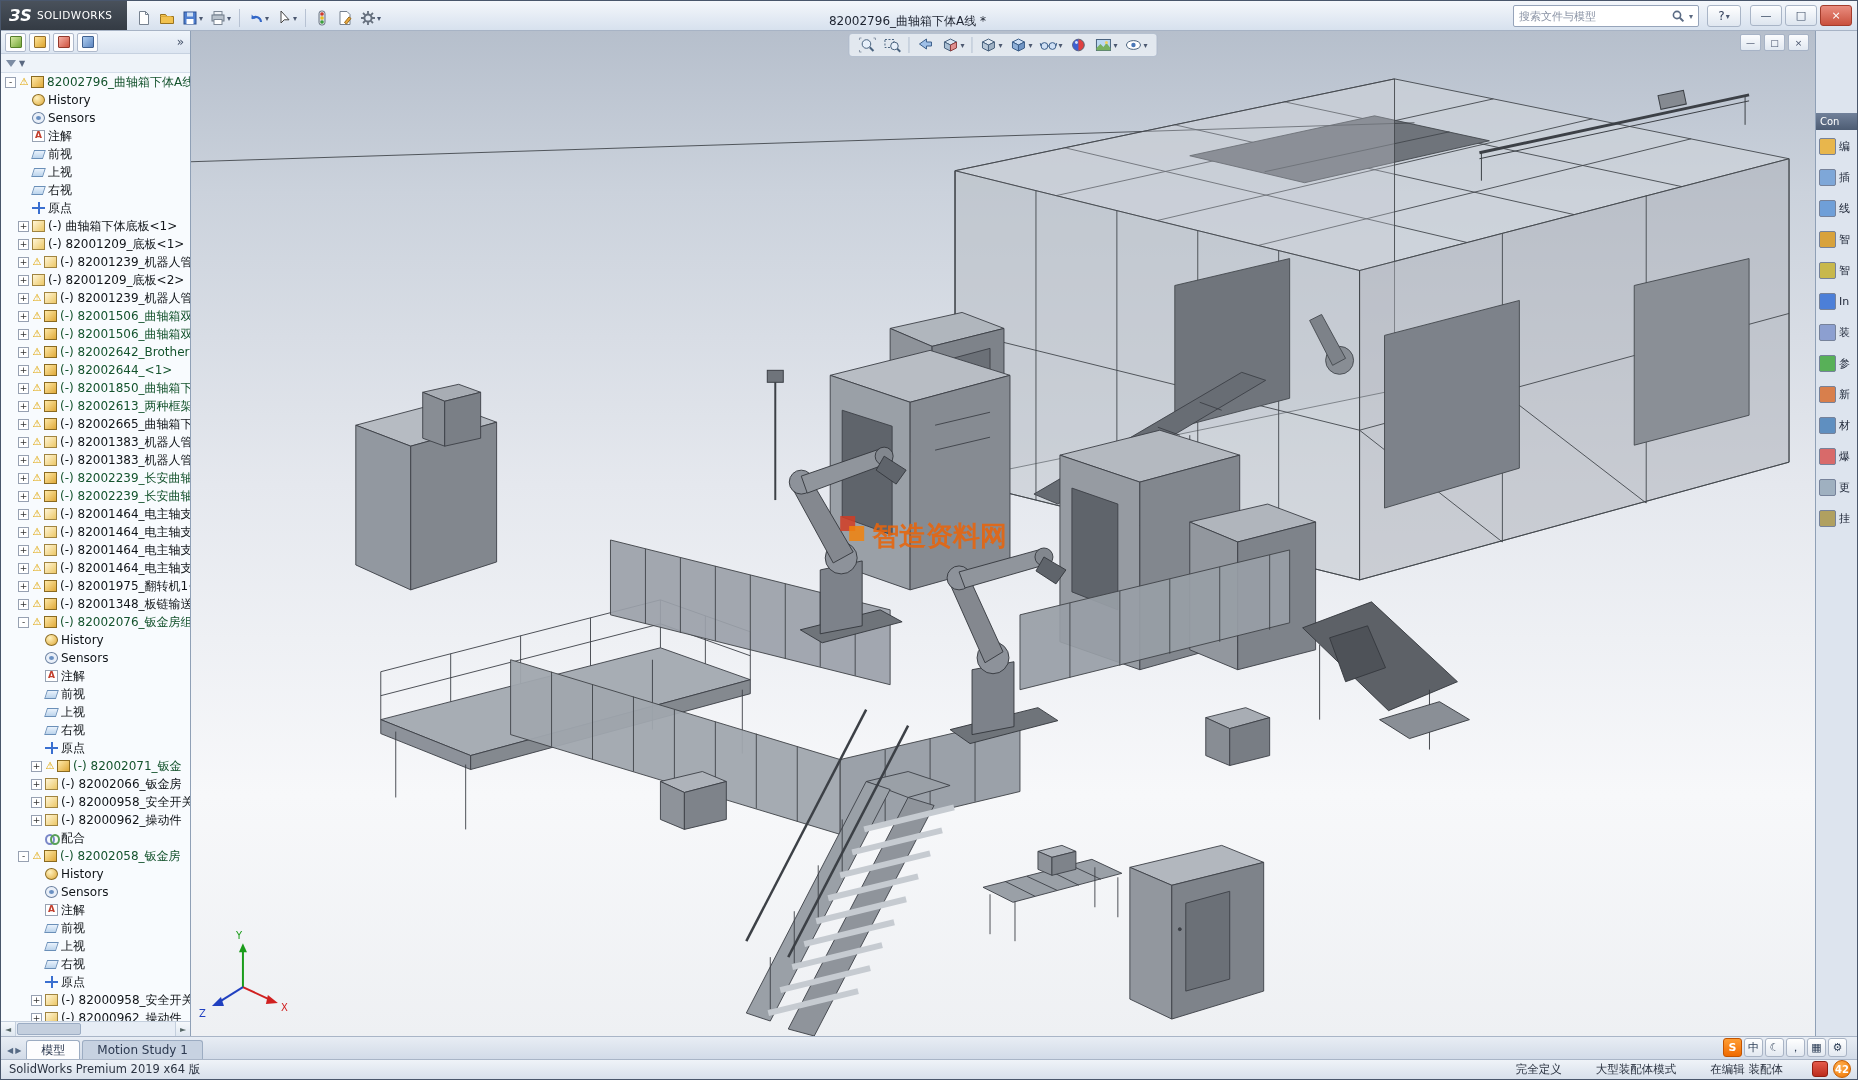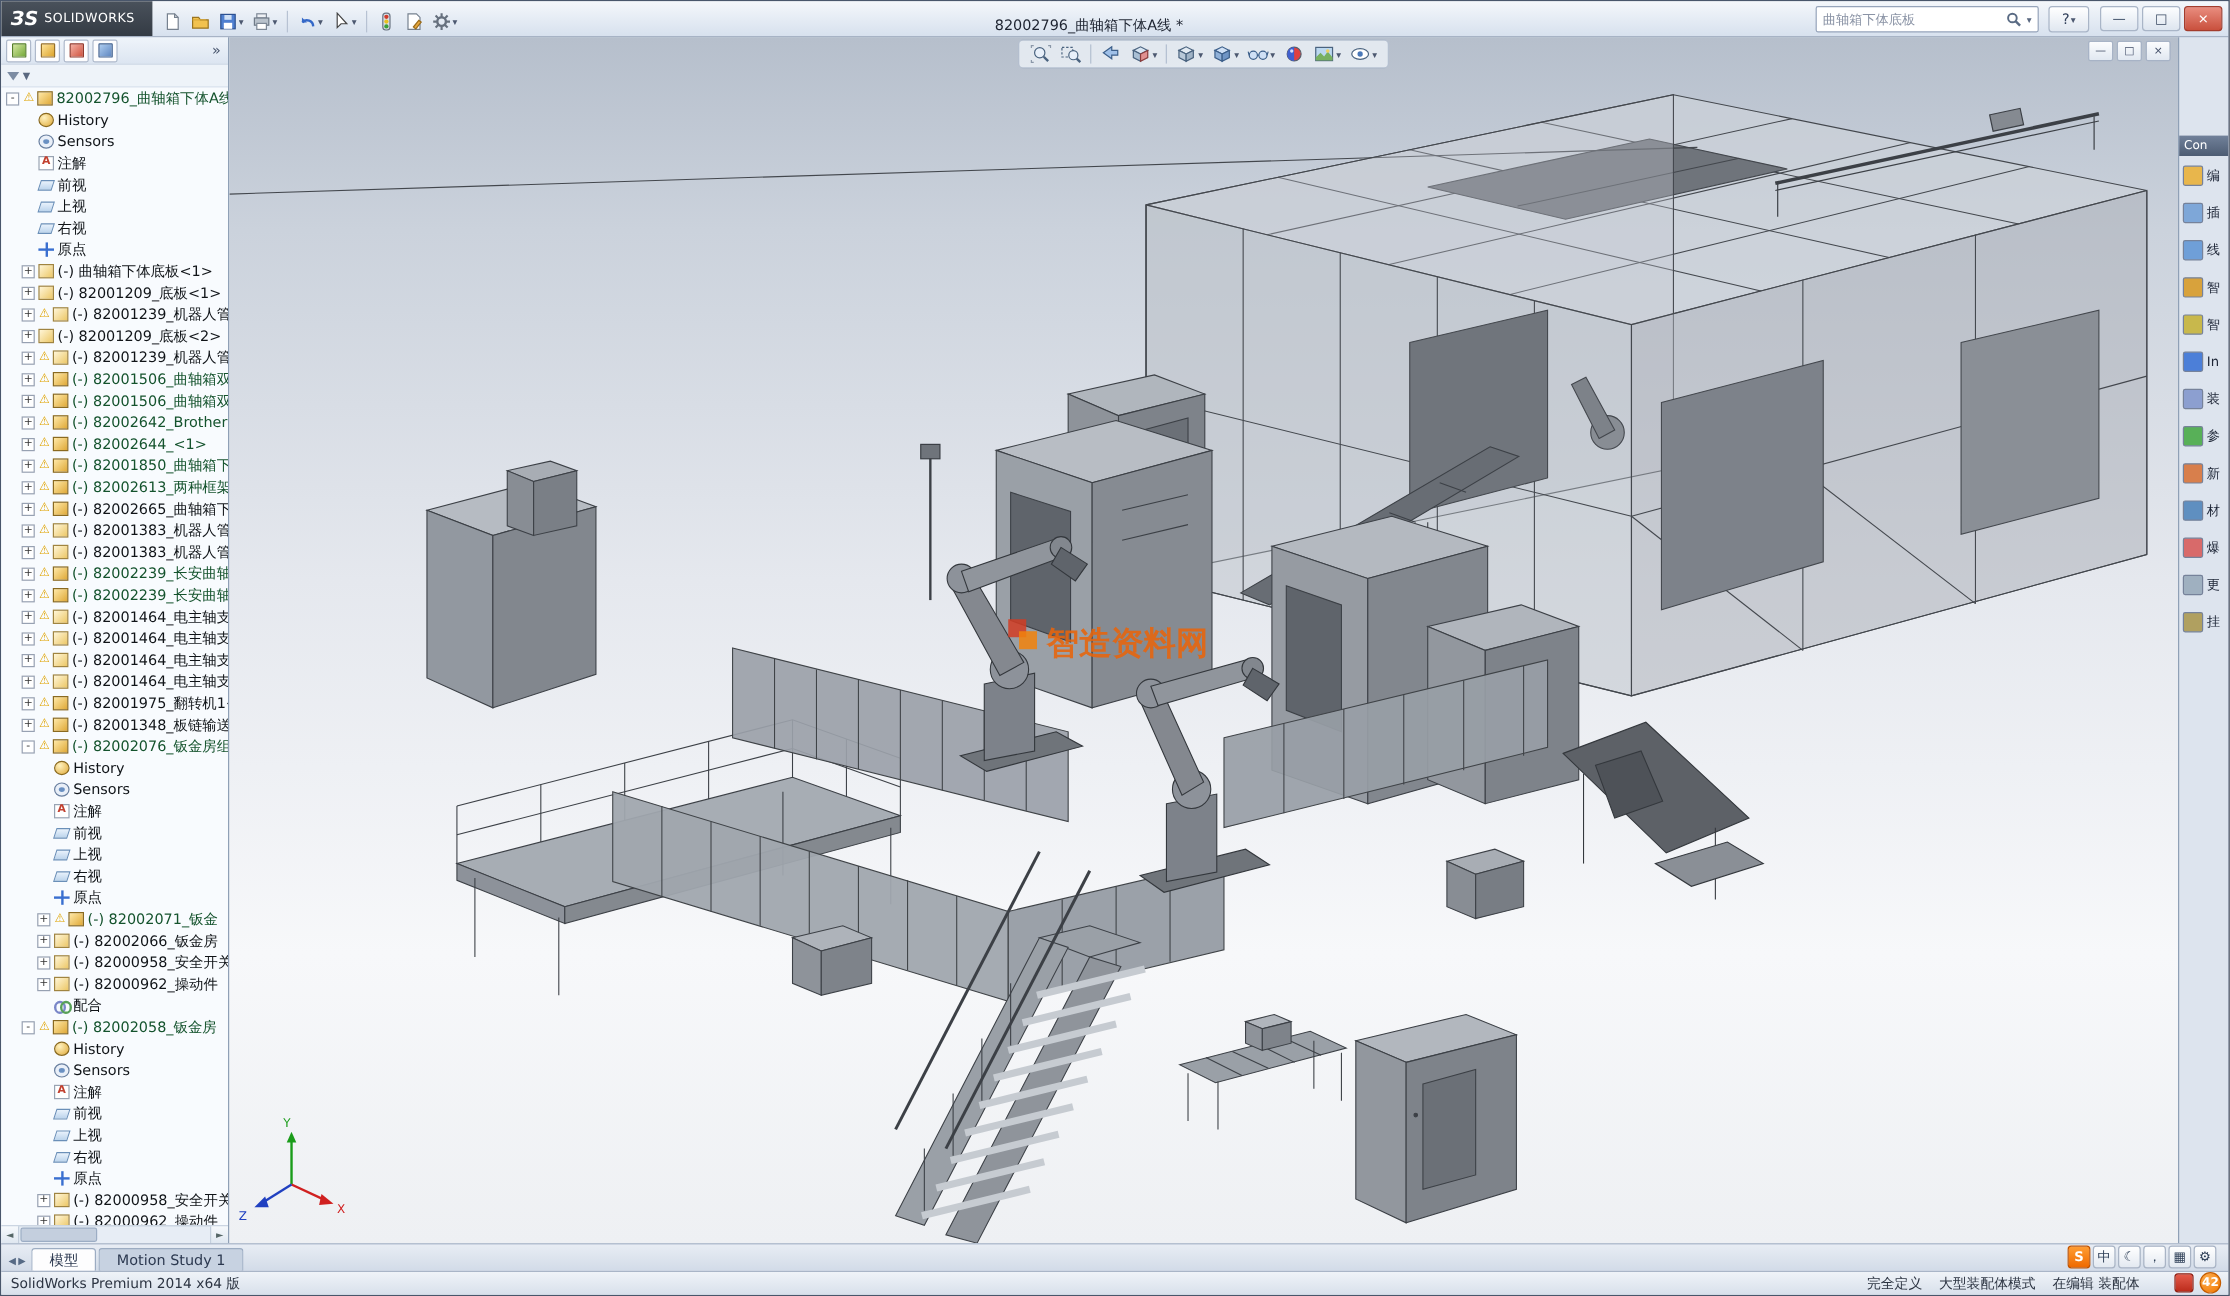--- a/index.html
+++ b/index.html
@@ -81,21 +81,21 @@
 
 
 .tabbar{position:absolute;left:0;right:0;bottom:20px;height:23px;background:linear-gradient(#e8edf4,#d2dbe8);border-top:1px solid #a9b5c7;display:flex;align-items:flex-end;z-index:25}
 .tab-nav{display:flex;gap:2px;padding:0 5px 4px 6px;font-size:8px;color:#566a85}
 .tab{height:19px;padding:0 14px;font-size:12px;display:flex;align-items:center;border:1px solid #9cacc2;border-bottom:none;background:#c7d2e1;color:#2c3950;border-radius:3px 3px 0 0;margin-right:2px}
 .tab.active{background:#fdfdfe;font-weight:normal}
 .ime{margin-left:auto;display:flex;gap:2px;align-items:center;padding:0 10px 2px}
 .imeb{min-width:19px;height:19px;background:linear-gradient(#ffffff,#e3e9f1);border:1px solid #a9b4c5;border-radius:3px;font-size:11px;display:flex;align-items:center;justify-content:center;color:#2f4058;padding:0 2px}
 .ime .imeb:first-child{background:linear-gradient(#ff9d33,#ef6a00);color:#fff;border-color:#c25400;font-weight:bold}
 .statusbar{position:absolute;left:0;right:0;bottom:0;height:20px;background:linear-gradient(#eff3f8,#d8e0eb);border-top:1px solid #a9b5c7;display:flex;align-items:center;font-size:11.5px;color:#2c3442;padding:0 8px;z-index:25}
-.sb-right{margin-left:auto;display:flex;gap:14px;margin-right:66px}
+.sb-right{margin-left:auto;display:flex;gap:34px;margin-right:66px}
 .sb-red{position:absolute;right:29px;bottom:2px;width:16px;height:16px;border-radius:3px;background:linear-gradient(#e45b4b,#bc2c1c);border:1px solid #8f1f12;color:#fff;font-size:9px;display:flex;align-items:center;justify-content:center}
 .sb-badge{position:absolute;right:6px;bottom:1px;width:18px;height:18px;border-radius:50%;background:radial-gradient(circle at 35% 30%,#ffae4e,#ef7500);border:1px solid #c55d00;color:#fff;font-size:10px;font-weight:bold;display:flex;align-items:center;justify-content:center}
 </style>
 </head>
 <body>
 
 <div class="window">
 
   <div class="titlebar">
     <div class="logo">
@@ -158,21 +158,21 @@
         </span>
       <span class="tbtn chev">
           <svg width="16" height="16" viewBox="0 0 16 16">
             <circle cx="8" cy="8" r="3.6" fill="none" stroke="#66707e" stroke-width="2"></circle>
             <path d="M8 1v3M8 12v3M1 8h3M12 8h3M3 3l2.2 2.2M10.8 10.8L13 13M13 3l-2.2 2.2M5.2 10.8L3 13" stroke="#66707e" stroke-width="1.8"></path>
           </svg>
         </span>
     </div>
     <div class="title">82002796_曲轴箱下体A线 *</div>
     <div class="search">
-      <span class="ph">曲轴箱下体底板</span>
+      <span class="ph">搜索文件与模型</span>
       <svg width="14" height="14" viewBox="0 0 14 14">
           <circle cx="6" cy="6" r="3.6" fill="none" stroke="#5a6b84" stroke-width="1.6"></circle>
           <line x1="8.8" y1="8.8" x2="12.4" y2="12.4" stroke="#5a6b84" stroke-width="2"></line>
         </svg>
       <span class="fv" style="font-size:8px;color:#5a6880">▾</span>
     </div>
     <div class="helpbtn chev">
         <span>?</span>
       </div>
     <div class="winctl">
@@ -993,21 +993,21 @@
         <span class="imeb">，</span>
 
         <span class="imeb">▦</span>
 
         <span class="imeb">⚙</span>
 
     </div>
   </div>
 
   <div class="statusbar">
-    <span>SolidWorks Premium 2014 x64 版</span>
+    <span>SolidWorks Premium 2019 x64 版</span>
     <div class="sb-right">
 
         <span>完全定义</span>
 
         <span>大型装配体模式</span>
 
         <span>在编辑 装配体</span>
 
     </div>
     <div class="sb-red"></div>

